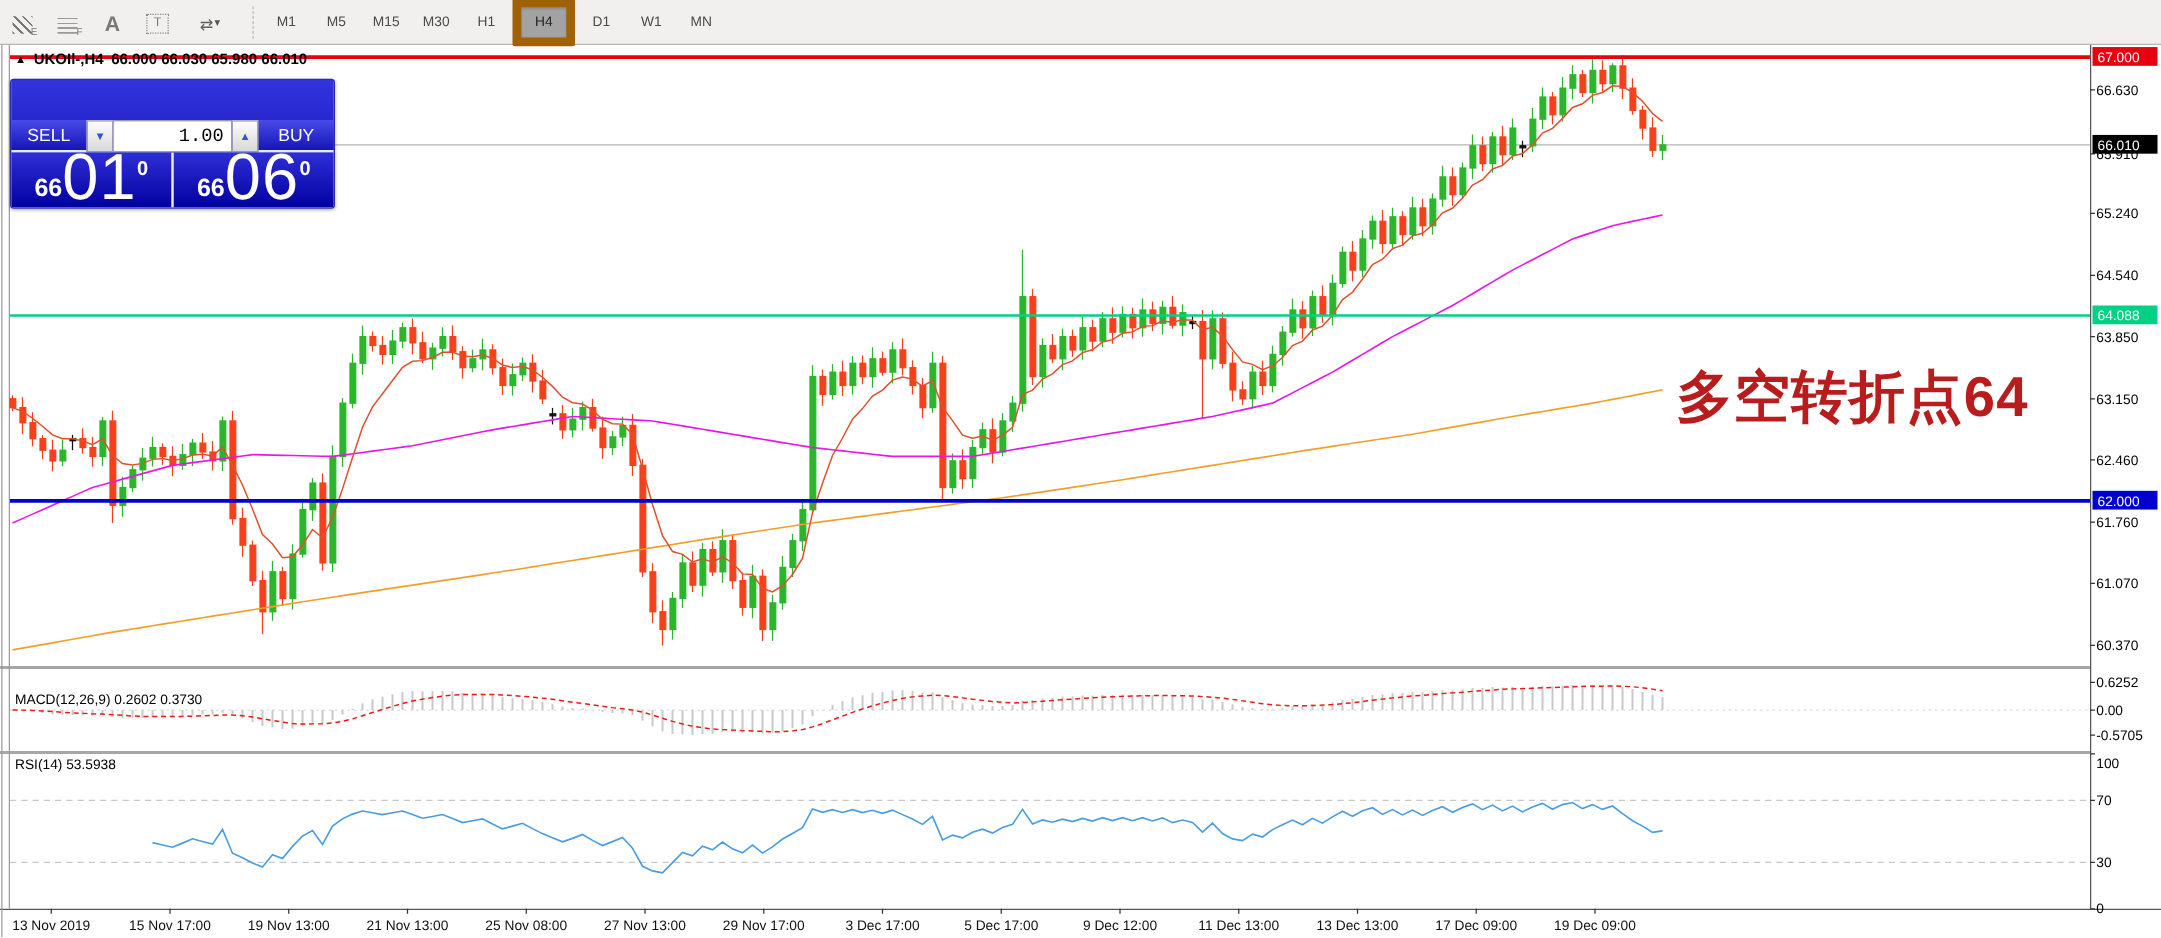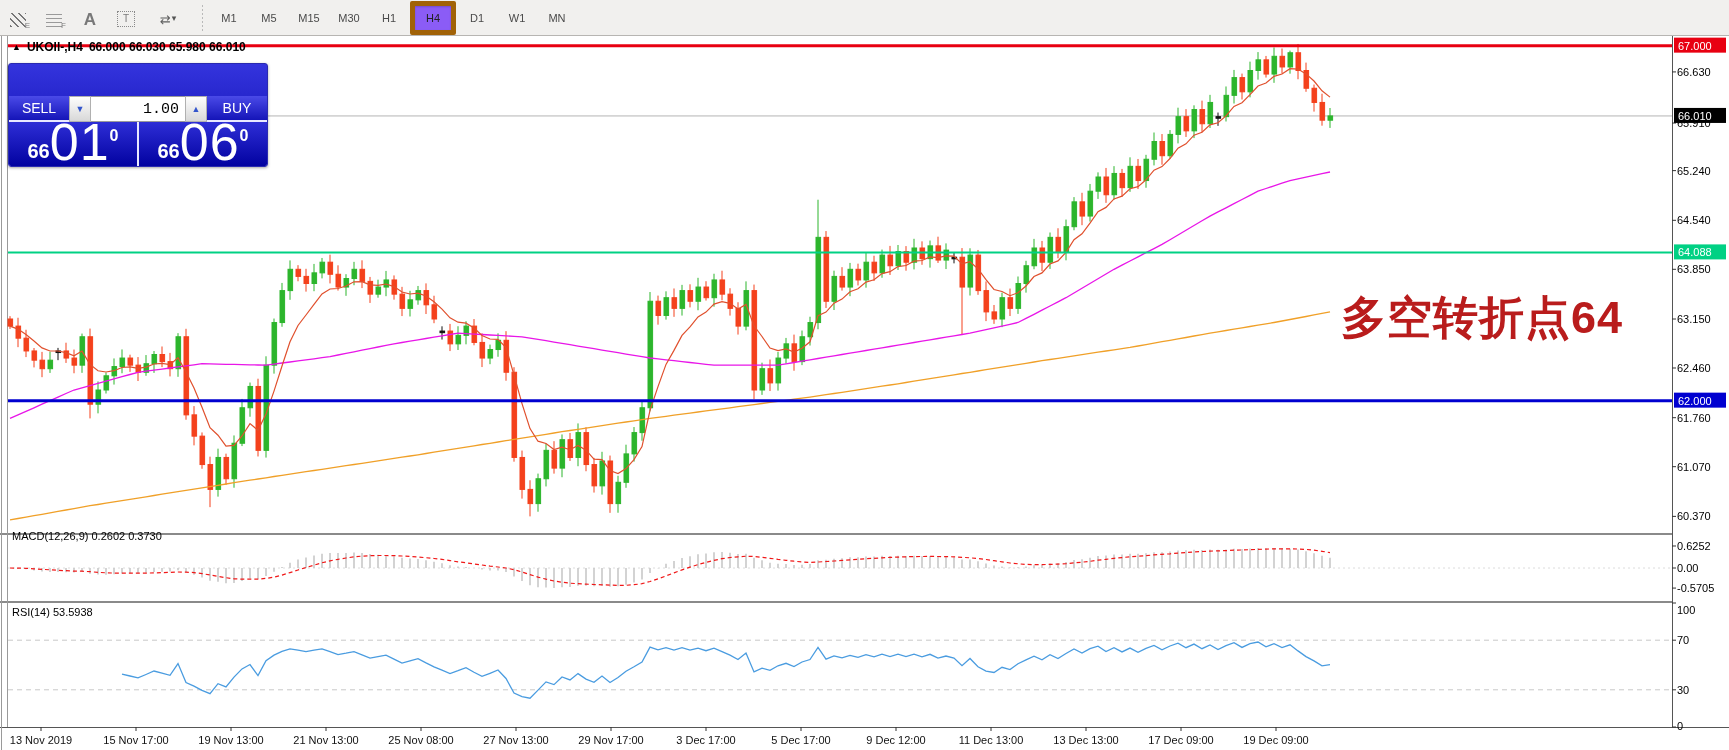--- a/index.html
+++ b/index.html
@@ -19,21 +19,21 @@
         background:repeating-linear-gradient(0deg,#9a9a9a 0 1px,transparent 1px 4px);}
   .ticon-a{font-size:17px;font-weight:bold;color:#787878;margin-bottom:3px;}
   .tbox{width:16px;height:14px;border:1px dotted #8a8a8a;font-size:10px;color:#7a7a7a;
         display:flex;align-items:center;justify-content:center;margin-bottom:4px;}
   .arrows{font-size:13px;color:#5f5f5f;margin-bottom:5px;}
   .caret{font-size:9px;color:#555;margin:0 0 8px 1px;}
   .tb-sep{width:1px;height:26px;margin:0 6px 0 10px;
           background:repeating-linear-gradient(0deg,#b9b9b9 0 2px,transparent 2px 4px);}
   .tf-btn{min-width:26px;padding:0 5px;height:24px;margin:0 1px;display:flex;align-items:center;justify-content:center;
           font-size:11px;color:#4a4a4a;border:1px solid transparent;border-radius:2px;cursor:default;}
-  .tf-btn.active{background:#8b5cf6;border:5px solid #a16207;box-shadow:inset 0 1px 2px rgba(0,0,0,.18);color:#222;}
+  .tf-btn.active{background:#a3a3a3;border:7px solid #a16207;box-shadow:inset 0 1px 2px rgba(0,0,0,.18);color:#222;}
 
   
   #stage{position:absolute;left:0;top:36px;width:1729px;height:714px;}
   #chart-svg{position:absolute;left:0;top:0;}
 
   
   .chart-title{position:absolute;left:12px;top:4px;font-size:12px;font-weight:bold;color:#000;
                display:flex;align-items:center;gap:6px;z-index:5;}
   .chart-title .tri{font-size:9px;}
 
@@ -721,16 +721,16 @@
         <div class="price-tile">
           <span class="small">66</span>
             <span class="big">06</span>
             <span class="sup">0</span>
         </div>
       </div>
     </div>
 
     <div class="annotation" style="color: #b91c1c;">多空转折点64</div>
 
-    <div class="ind-label" style="left:12px;top:494px">MACD(12,26,9) 0.2602 0.3730</div>
+    <div class="ind-label" style="left:12px;top:518px">MACD(12,26,9) 0.2602 0.3730</div>
     <div class="ind-label" style="left:12px;top:570px">RSI(14) 53.5938</div>
   </div>
 </div>
 
 </body></html>

